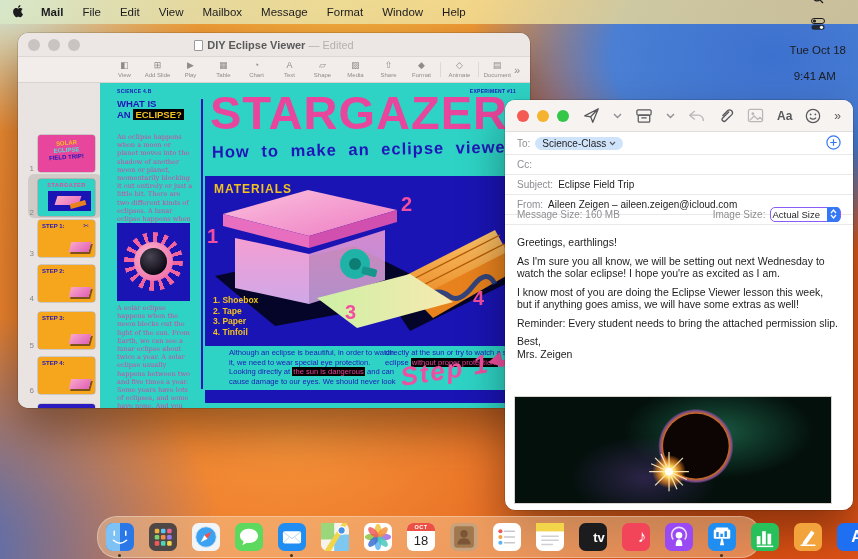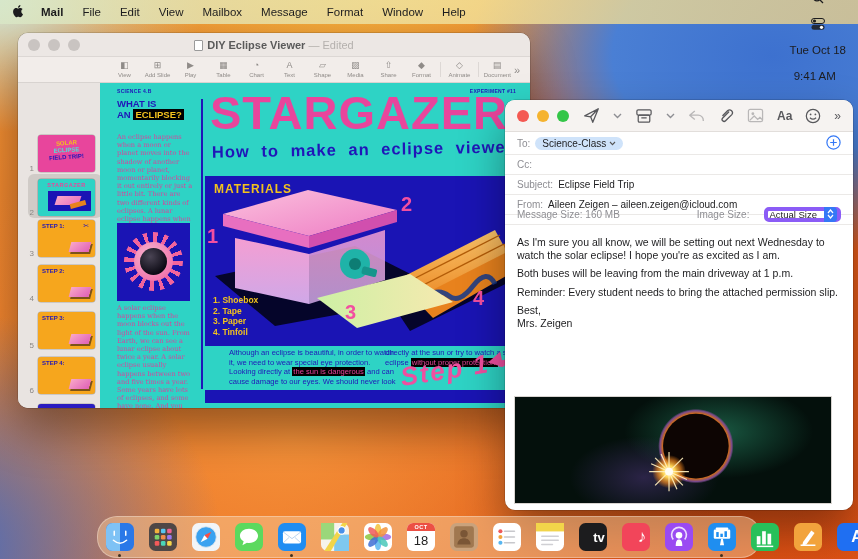--- a/index.html
+++ b/index.html
@@ -113,21 +113,21 @@
   .ml-row{position:absolute;left:0;right:0;height:20px;border-bottom:1px solid #ebe9e7;
     display:flex;align-items:center;padding:0 12px;font-size:10px;color:#8e8e93;}
   .ml-row .val{color:#1d1d1f;margin-left:5px;}
   .token{background:#cfe3fa;border-radius:9px;padding:1px 7px;margin-left:5px;color:#1d1d1f;display:flex;align-items:center;gap:3px;font-size:10px;}
   .ml-body{position:absolute;left:12px;right:14px;top:136px;font-size:10.5px;line-height:12.5px;color:#1d1d1f;}
   .ml-body p{margin:0 0 6px;}
   .ml-body p.tight{margin:0;}
   .ml-img{position:absolute;left:9px;top:296px;width:318px;height:108px;border:1px solid #d8d4d0;background:#04100c;}
   .ml-img svg{display:block;width:100%;height:100%;}
   .sizer{display:flex;align-items:center;margin-left:auto;gap:5px;}
-  .dd{display:flex;align-items:center;border:4px solid #8b5cf6;border-radius:5px;background:#fff;height:15px;padding-left:1px;font-size:9.5px;color:#1d1d1f;margin-left:10px;}
+  .dd{display:flex;align-items:center;border:1px solid #8b5cf6;border-radius:5px;background:#fff;height:15px;padding-left:1px;font-size:9.5px;color:#1d1d1f;}
   .dd .stp{width:13px;height:15px;background:#3478f6;border-radius:0 4px 4px 0;margin-left:7px;display:flex;flex-direction:column;align-items:center;justify-content:center;}
 
   
   .dock{position:absolute;left:97px;top:516px;width:664px;height:42px;z-index:50;border-radius:20px;
     background:rgba(246,199,152,.5);border:1px solid rgba(255,255,255,.32);
     display:flex;align-items:center;padding:0 8px;gap:3px;}
   .dk{position:relative;width:40px;height:28px;flex:0 0 auto;}
   .dk svg{display:block;width:28px;height:28px;}
   .dk .dot{position:absolute;left:12px;bottom:-6px;width:3px;height:3px;border-radius:50%;background:#40301f;}
   .dk-sep{width:1px;height:34px;background:rgba(80,50,20,.35);margin:0 4px;flex:0 0 auto;}
@@ -446,22 +446,23 @@
               </svg>
             <svg width="7" height="5" viewBox="0 0 7 5">
                 <path d="M1 1 L3.5 4 L6 1" fill="none" stroke="#fff" stroke-width="1.2"></path>
               </svg>
           </span>
         </span>
       </span>
     </div>
 
     <div class="ml-body">
+      <p>Greetings, earthlings!</p>
       <p>As I'm sure you all know, we will be setting out next Wednesday to watch the solar eclipse! I hope you're as excited as I am.</p>
-      <p>Both buses will be leaving from the main driveway at 1 p.m.</p>
+      <p>I know most of you are doing the Eclipse Viewer lesson this week, but if anything goes amiss, we will have some extras as well!</p>
       <p>Reminder: Every student needs to bring the attached permission slip.</p>
       <p class="tight">Best,</p>
       <p class="tight">Mrs. Zeigen</p>
     </div>
 
     <div class="ml-img">
       <svg viewBox="0 0 318 108" preserveAspectRatio="none">
         <defs>
           <radialGradient id="gTeal">
               <stop offset="0" stop-color="#2e9f76"></stop>

